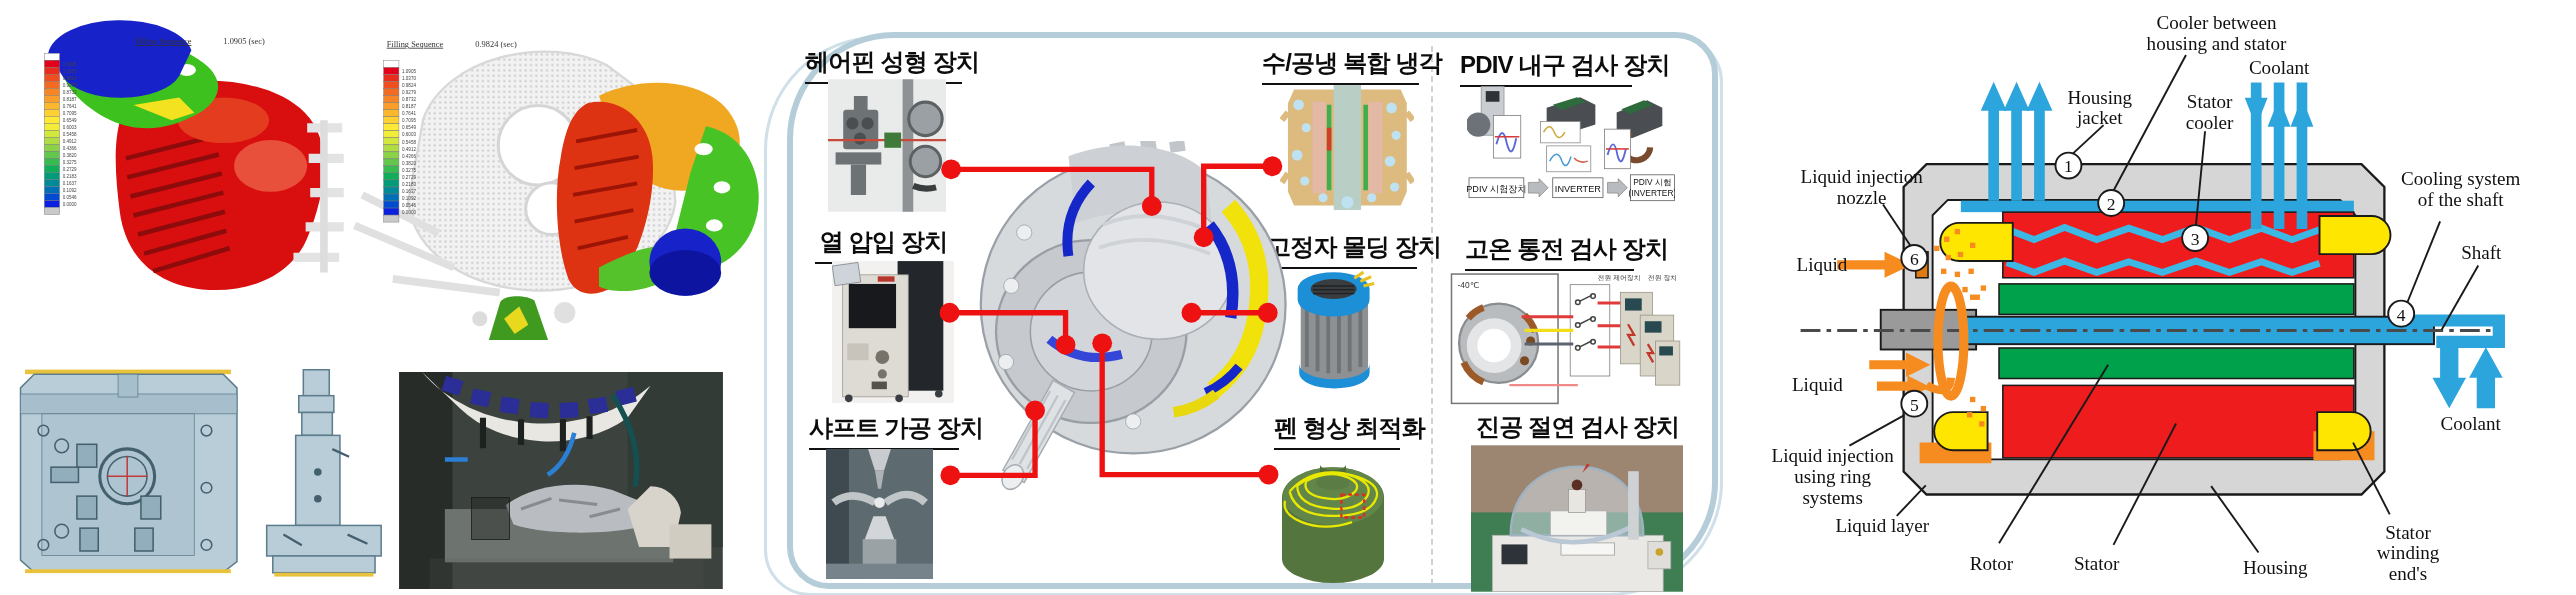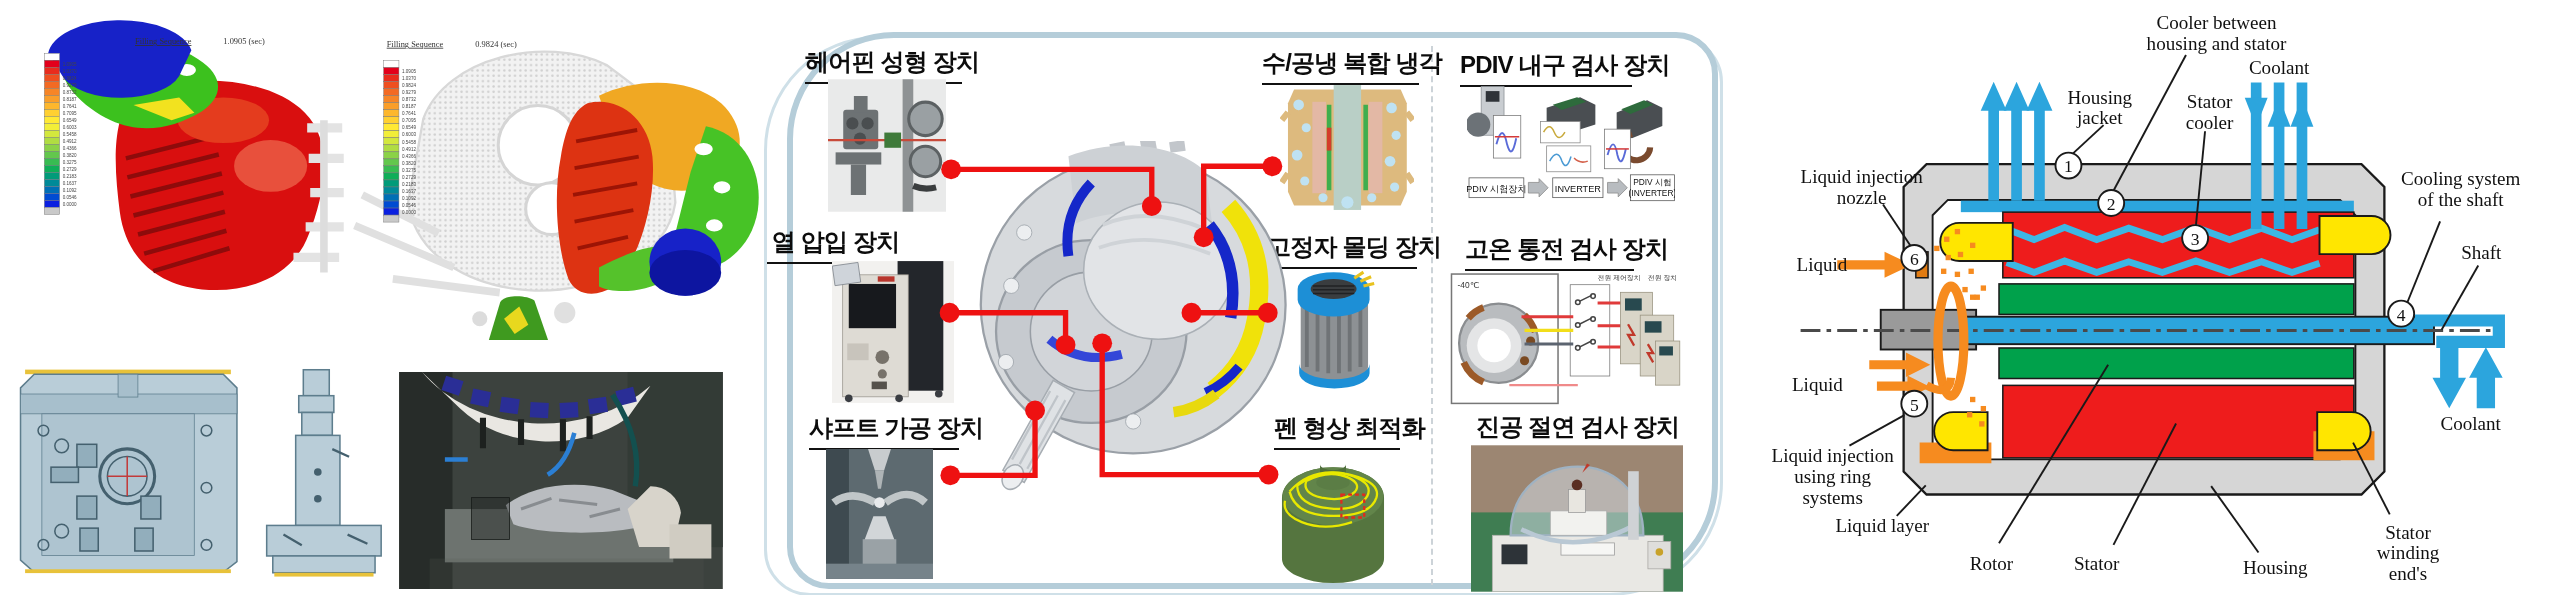--- a/index.html
+++ b/index.html
@@ -255,21 +255,21 @@
     <rect x="95" y="165" width="50" height="55" fill="#23282575" stroke="#161917"></rect>
     <path d="M330 150 a40 40 0 0 1 40 35 l-10 45 h-45 l-15 -50 Z" fill="#d8d4cb"></path>
     <rect x="355" y="200" width="55" height="45" fill="#d0ccc2"></rect>
   </svg>
 
   <div class="abs panel-shadow"></div>
   <div class="abs panel"></div>
   <div class="abs divider"></div>
 
   <div class="ktitle" style="left:805px;top:46px;width:157px">헤어핀 성형 장치</div>
-  <div class="ktitle" style="left:767px;top:226px;width:137px">열 압입 장치</div>
+  <div class="ktitle" style="left:815px;top:226px;width:137px">열 압입 장치</div>
   <div class="ktitle" style="left:809px;top:412px;width:150px">샤프트 가공 장치</div>
   <div class="ktitle" style="left:1262px;top:47px;width:157px">수/공냉 복합 냉각</div>
   <div class="ktitle" style="left:1267px;top:231px;width:150px">고정자 몰딩 장치</div>
   <div class="ktitle" style="left:1274px;top:412px;width:126px">펜 형상 최적화</div>
   <div class="ktitle" style="left:1460px;top:49px;width:172px">PDIV 내구 검사 장치</div>
   <div class="ktitle" style="left:1465px;top:233px;width:169px">고온 통전 검사 장치</div>
   <div class="ktitle" style="left:1476px;top:411px;width:177px">진공 절연 검사 장치</div>
 
   <svg class="abs" style="left:828px;top:79px" width="118" height="133" viewBox="0 0 155 174">
     <rect width="155" height="174" fill="#e9eaea"></rect>

